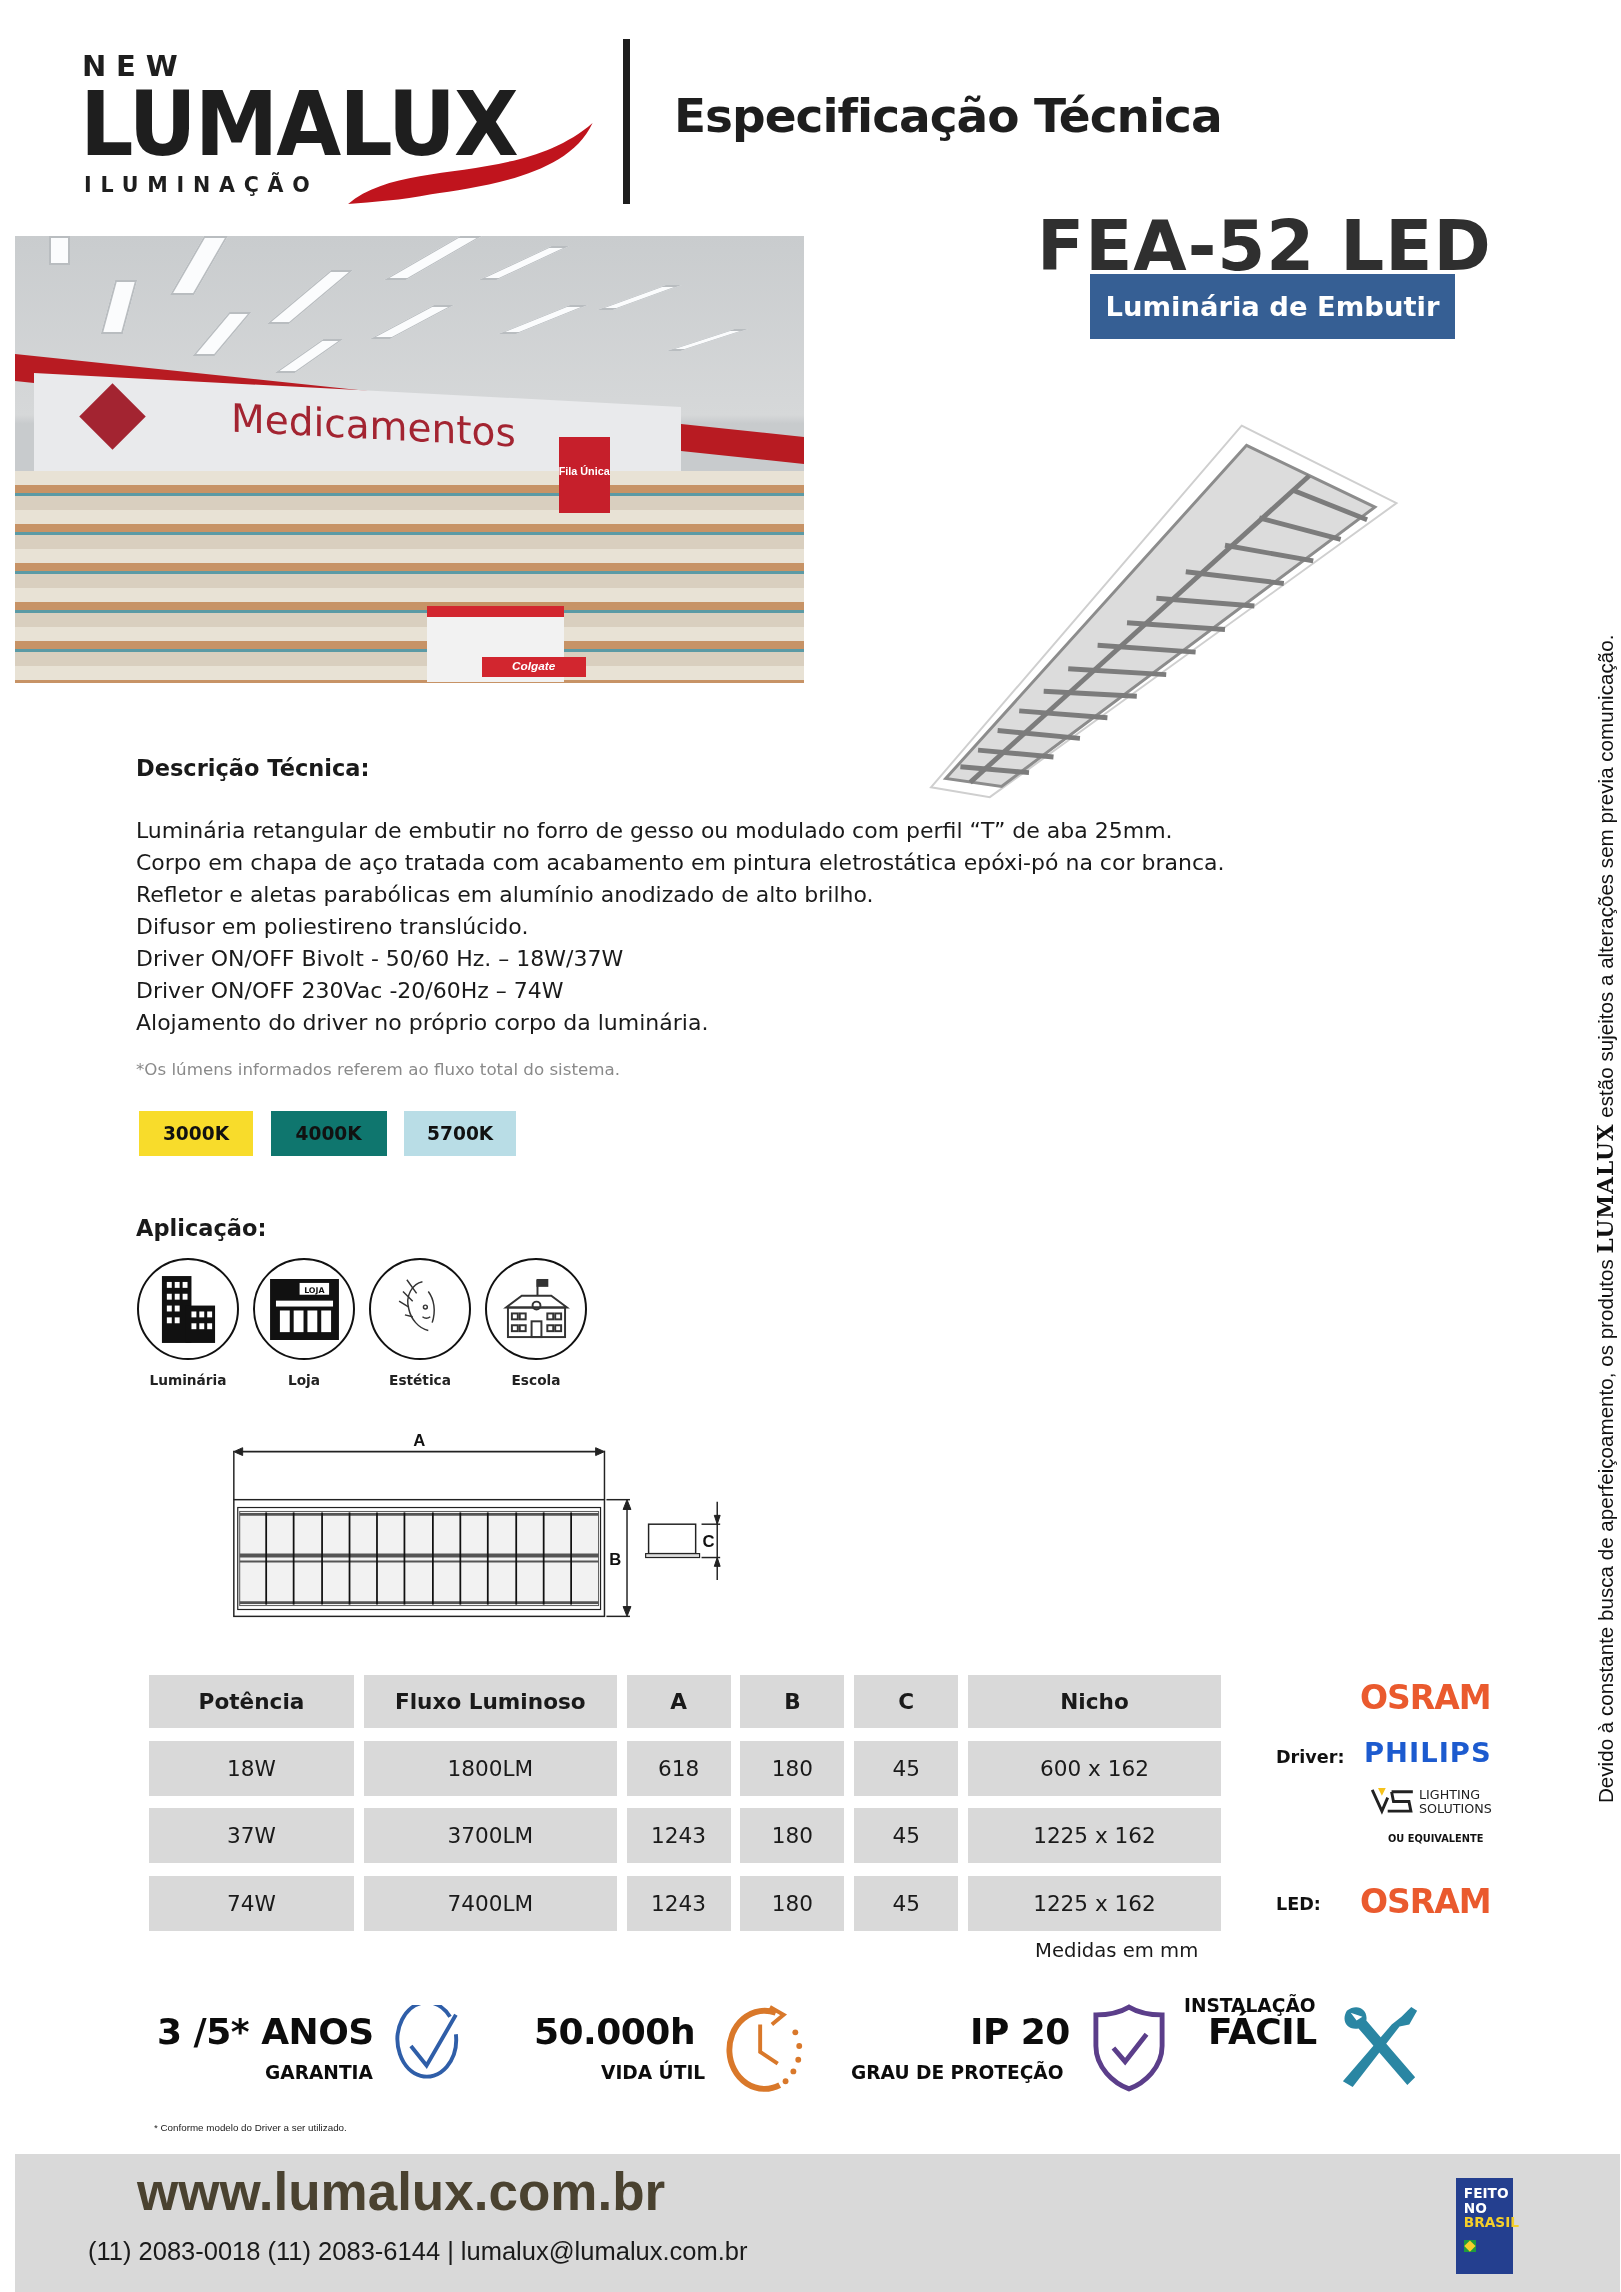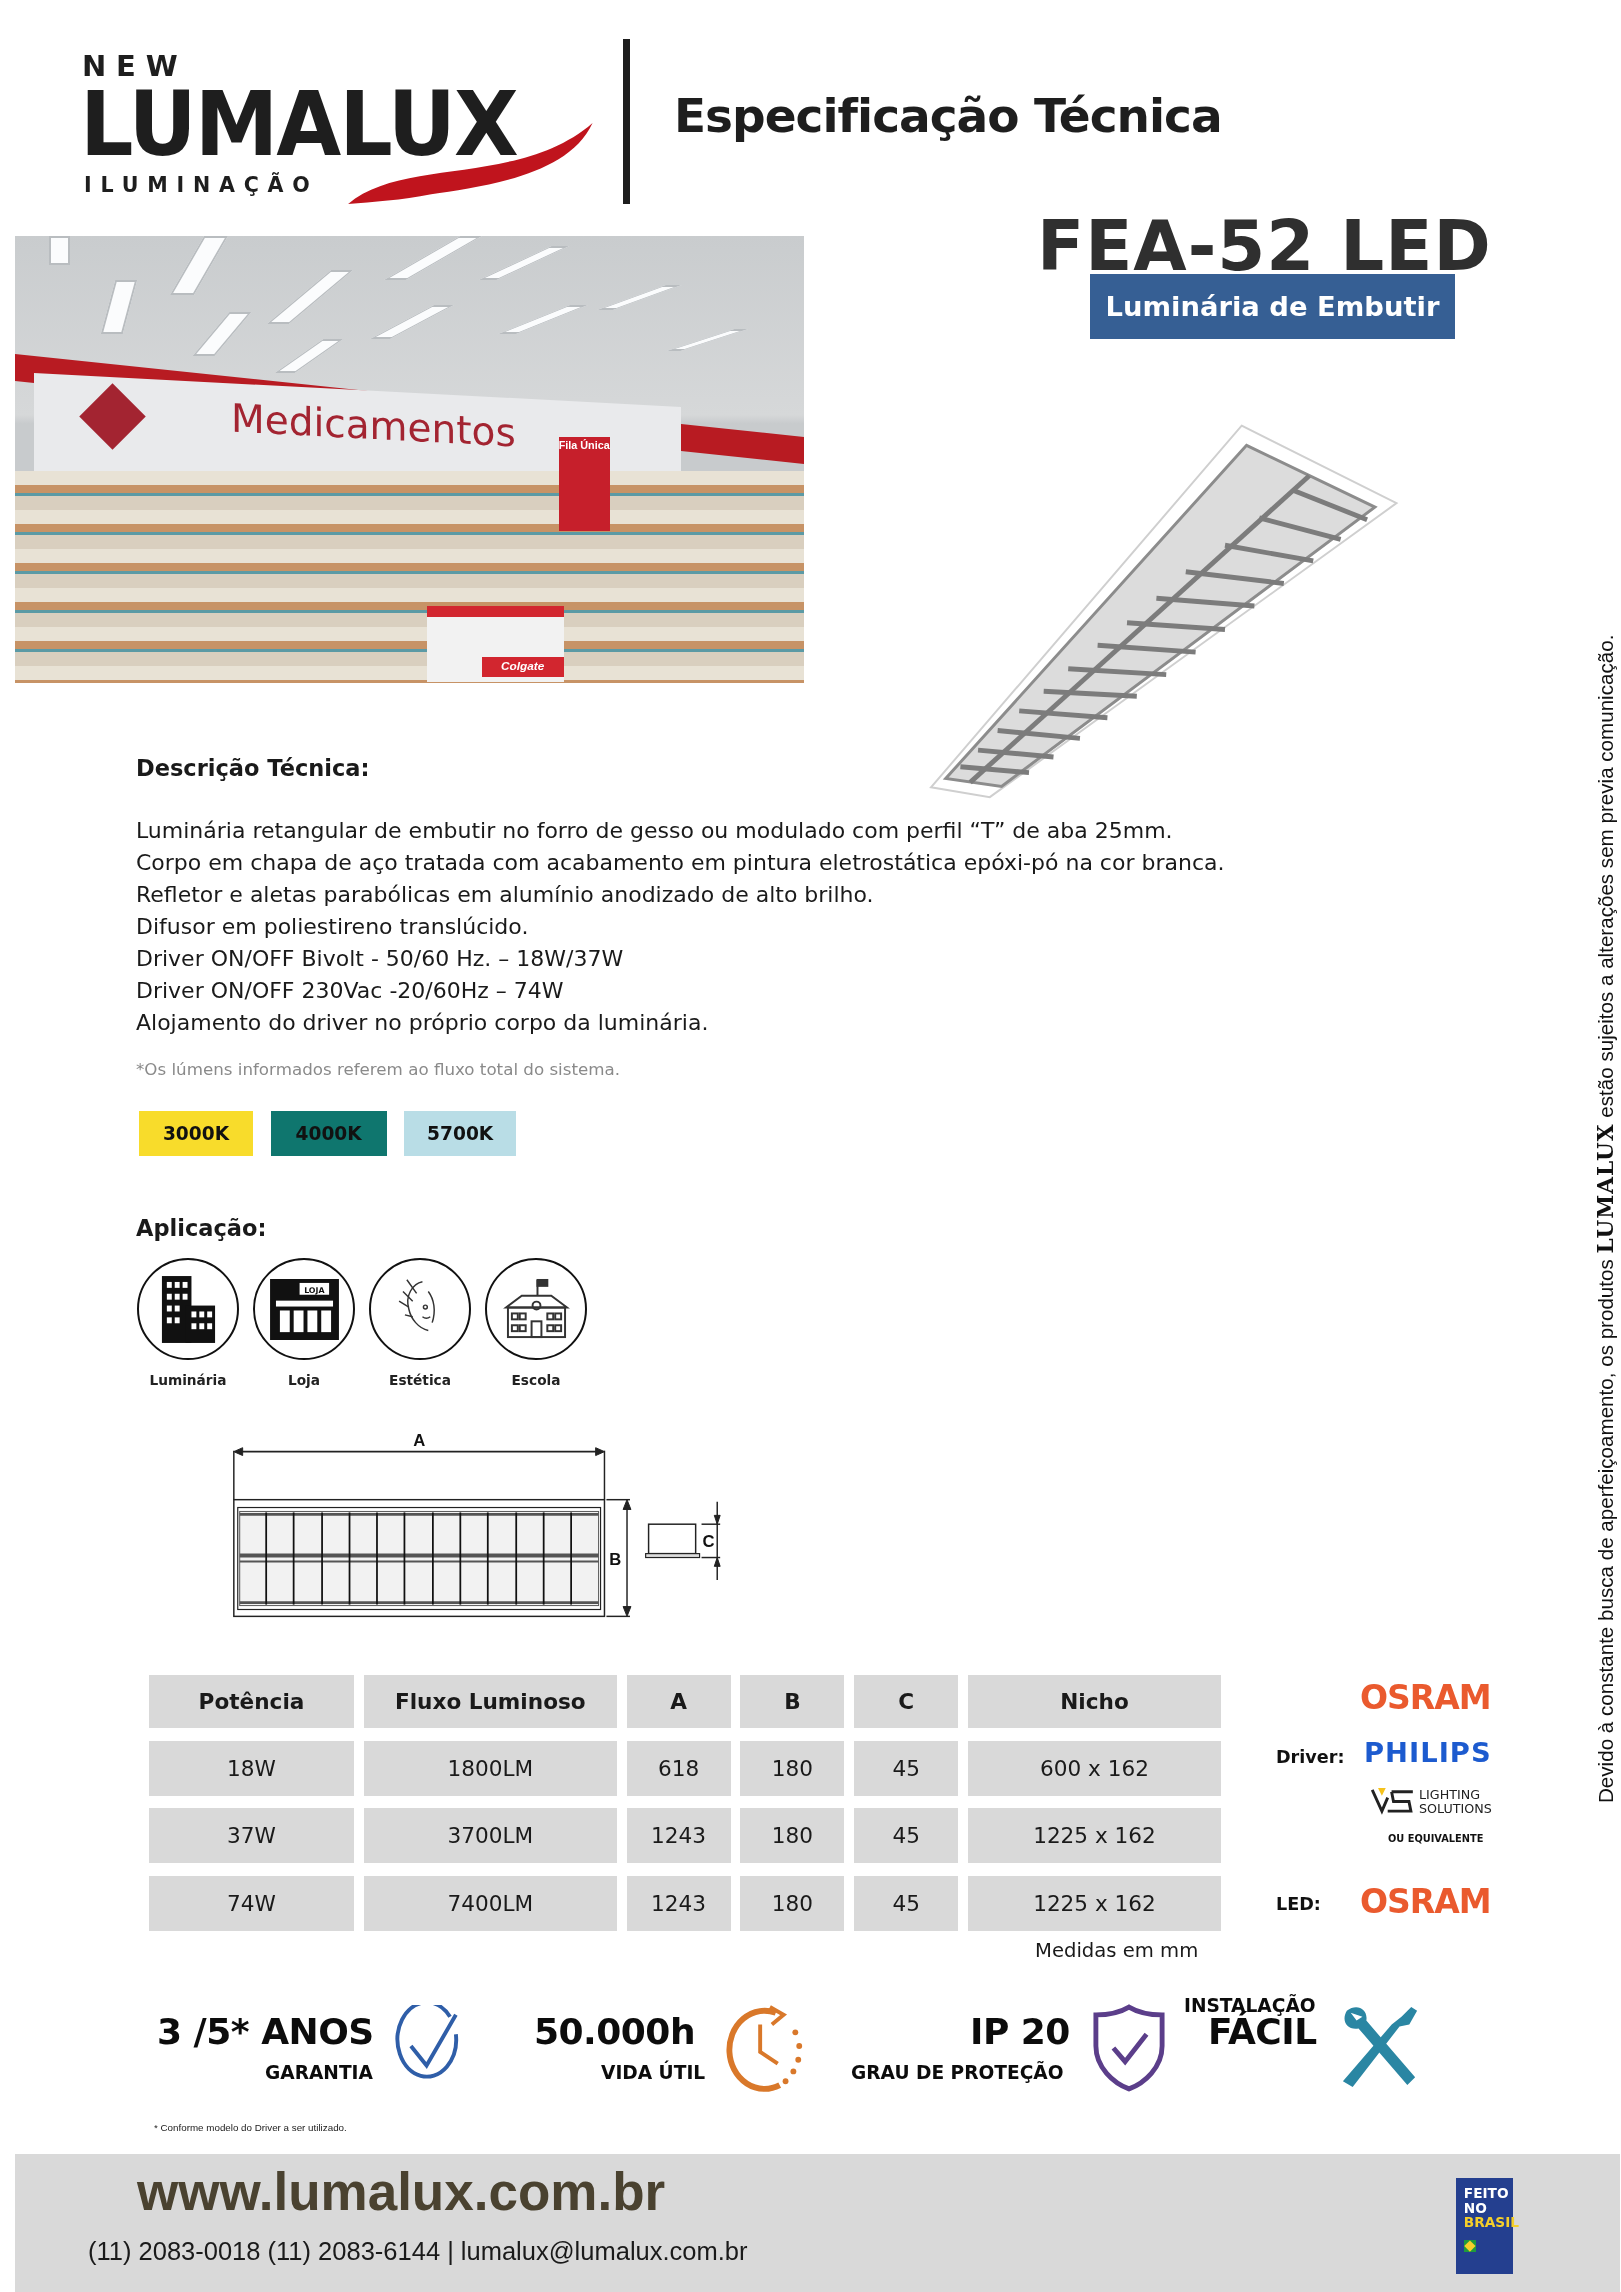--- a/index.html
+++ b/index.html
@@ -19,23 +19,23 @@
   .type-badge { left: 1090px; top: 274px; width: 365px; height: 65px; background: #365f94; color: #ffffff; font-family: "DejaVu Sans", sans-serif; font-weight: bold; font-size: 27.4px; display: flex; align-items: center; justify-content: center; }
 
   
   .photo { left: 14.7px; top: 236px; width: 789px; height: 447px; overflow: hidden; background: linear-gradient(#c9ccce 0%, #d6d8d9 40%, #c8cbcd 42%); }
   .photo .ceiling-light { position: absolute; background: #fbfcfd; border: 2.9px solid #b9bdc0; }
   .photo .red-band { position: absolute; left: 0; top: 118px; width: 789px; height: 27.4px; background: #b81b22; transform: skewY(6deg); transform-origin: left top; }
   .photo .sign { position: absolute; left: 19.6px; top: 137px; width: 647px; height: 98px; background: #e9eaec; transform: skewY(3deg); transform-origin: left top; }
   .photo .sign-text { position: absolute; left: 216px; top: 167px; font-family: "DejaVu Sans", sans-serif; font-size: 39px; color: #a32431; transform: skewY(3deg); }
   .photo .diamond { position: absolute; left: 74px; top: 157px; width: 47px; height: 47px; background: #a32431; transform: rotate(45deg); }
   .photo .shelves { position: absolute; left: 0; top: 235px; width: 789px; height: 212px; background: repeating-linear-gradient(180deg, #e8e2d5 0 13.7px, #c79366 13.7px 21.6px, #5b9aa5 21.6px 25.5px, #d9cfbf 25.5px 39px); }
-  .photo .fila { position: absolute; left: 544px; top: 201px; width: 51px; height: 94px; background: #c61f2b; color: #fff; font-size: 10.8px; font-weight: bold; text-align: center; padding-top: 2px; }
+  .photo .fila { position: absolute; left: 544px; top: 201px; width: 51px; height: 76px; background: #c61f2b; color: #fff; font-size: 10.8px; font-weight: bold; text-align: center; padding-top: 28px; }
   .photo .counter { position: absolute; left: 412px; top: 370px; width: 137px; height: 76px; background: #f2f2f2; border-top: 11.8px solid #d2262f; }
-  .photo .colgate { position: absolute; left: 467px; top: 421px; width: 82px; height: 19.6px; background: #d2262f; color: #fff; font-size: 11.8px; font-weight: bold; font-style: italic; text-align: center; line-height: 19.6px; }
+  .photo .colgate { position: absolute; left: 467px; top: 421px; width: 104px; height: 19.6px; background: #d2262f; color: #fff; font-size: 11.8px; font-weight: bold; font-style: italic; text-align: center; line-height: 19.6px; }
 
   
   .product-render { left: 921px; top: 412px; width: 510px; height: 392px; }
 
   
   .desc-title { left: 136px; top: 755px; font-family: "DejaVu Sans", sans-serif; font-weight: bold; font-size: 22.5px; color: #1a1a1a; }
   .desc-lines { left: 136px; top: 815px; font-family: "DejaVu Sans", sans-serif; font-size: 22px; line-height: 32px; color: #1a1a1a; }
   .desc-lines div { white-space: nowrap; }
   .lumen-note { left: 136px; top: 1059px; font-size: 16.7px; color: #8a8a8a; font-family: "DejaVu Sans", sans-serif; }
 

